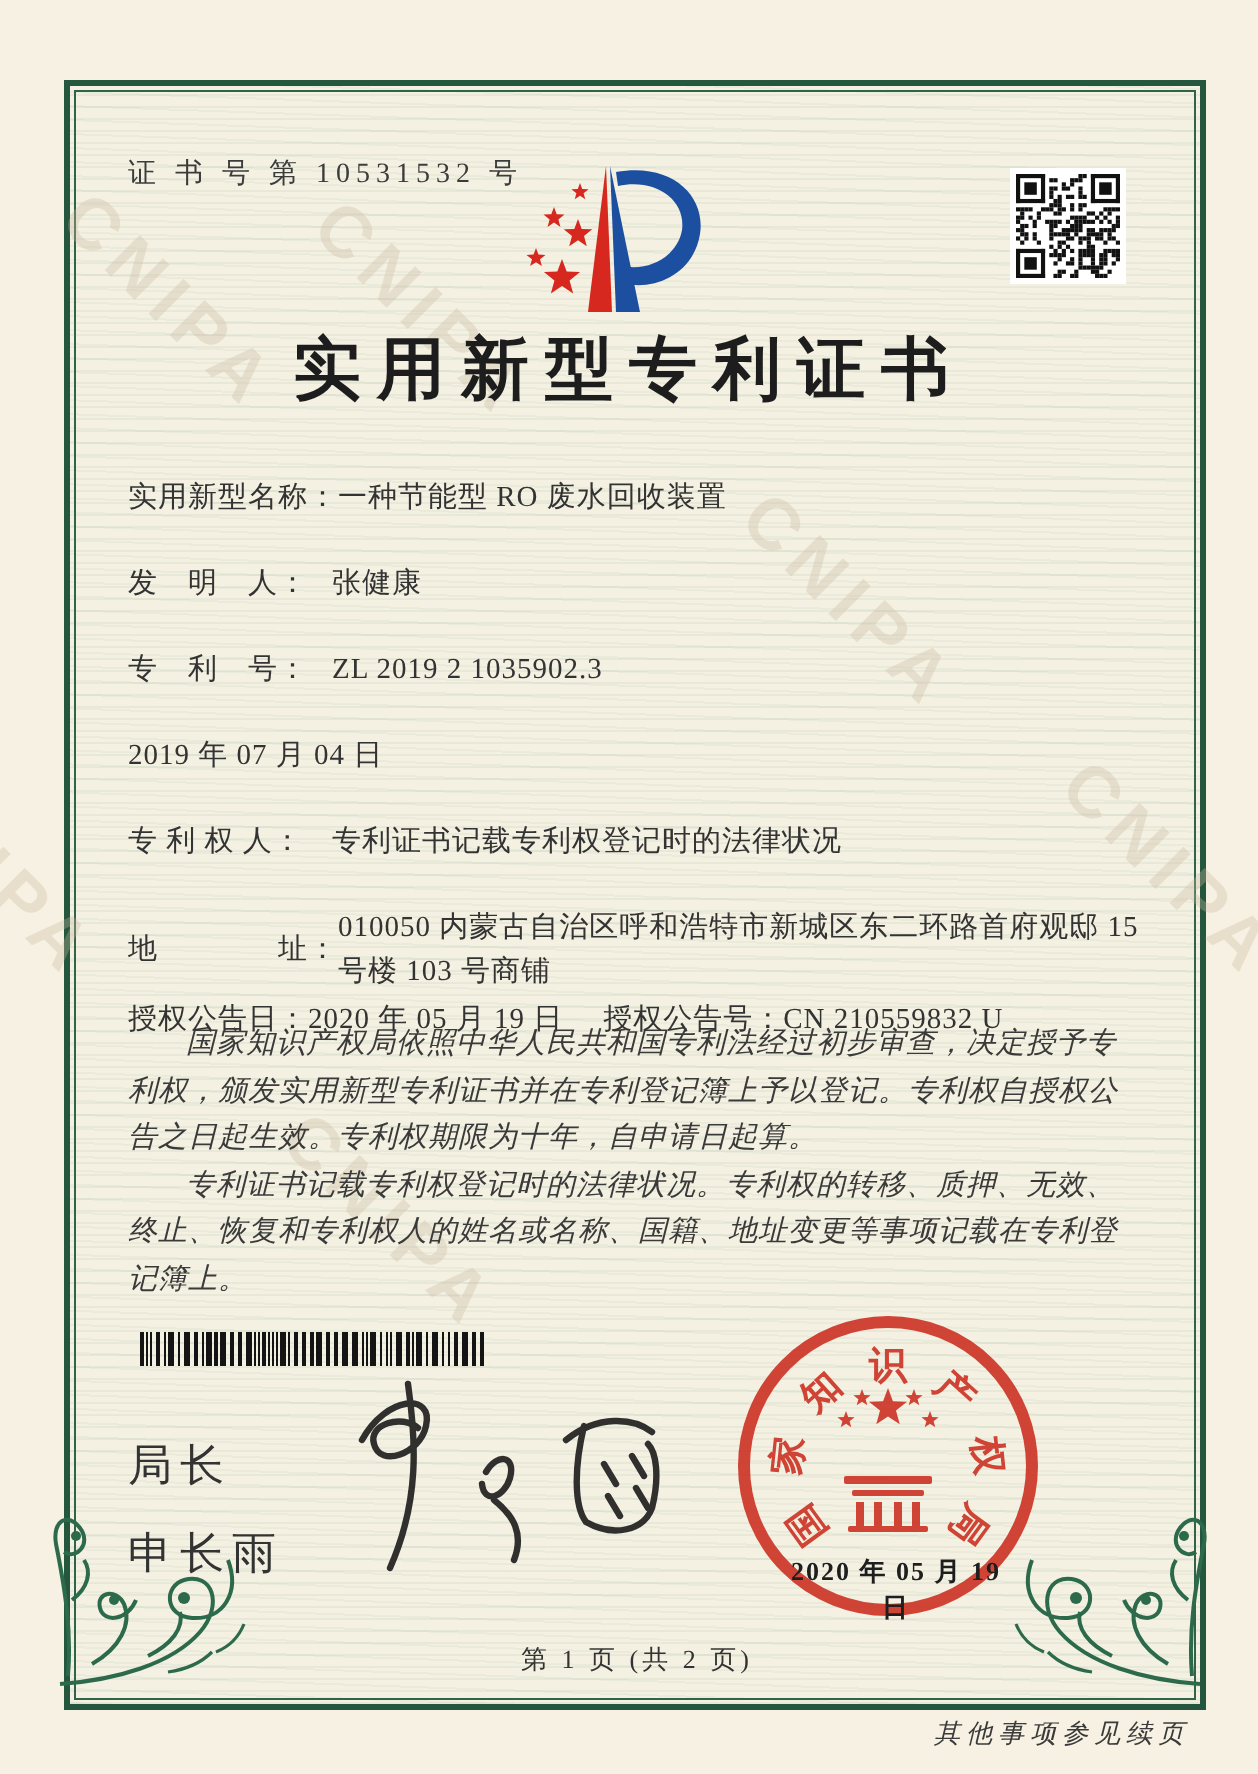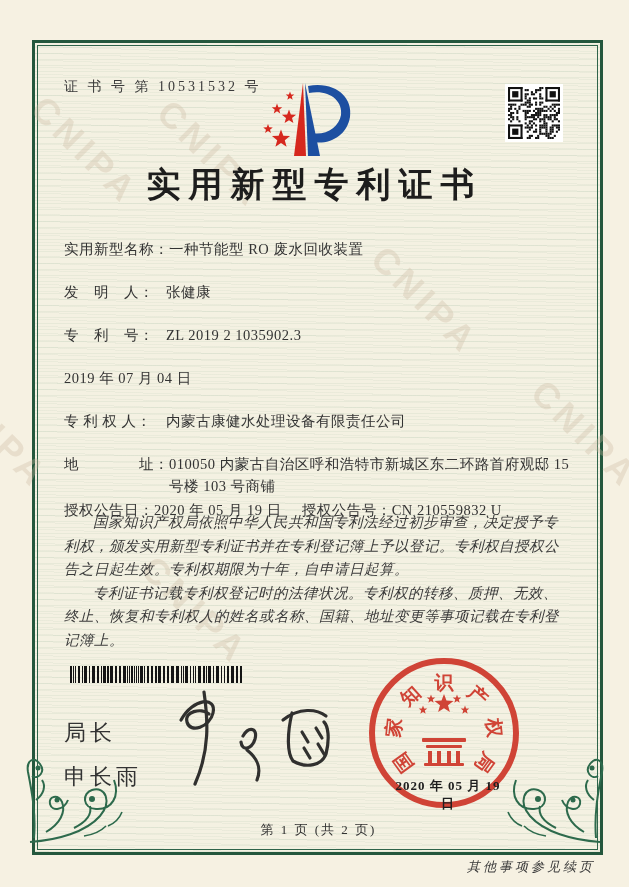--- a/index.html
+++ b/index.html
@@ -37,21 +37,21 @@
     font-size:14px;letter-spacing:3px;color:#3b3b3b;
   }
   .logo{position:absolute;left:256px;top:76px;width:104px;height:86px;}
   .qr{position:absolute;left:505px;top:84px;width:58px;height:58px;background:#fff;padding:3px;box-sizing:border-box;}
   .title{
     position:absolute;left:0;top:162px;width:629px;text-align:center;
     font-size:34px;font-weight:700;letter-spacing:8px;color:#1d1d1d;margin:0;
   }
   
   .fields{position:absolute;left:64px;top:238px;width:515px;font-size:14.5px;color:#333;}
-  .field-row{display:flex;margin-bottom:21px;line-height:22px;letter-spacing:0.5px;}
+  .field-row{display:flex;margin-bottom:21px;line-height:22px;letter-spacing:0.5px;align-items:center;}
   .flabel{flex:0 0 102px;white-space:nowrap;}
   .fvalue{flex:1;}
   .field-row.addr{margin-bottom:2px;}
   .grant-row .flabel{flex:0 0 auto;}
   .grant-row .gap2{margin-left:20px;font-family:Liberation Serif, serif;}
   
   .paras{position:absolute;left:64px;top:511px;width:502px;
     font-style:italic;font-size:14.5px;line-height:23.5px;color:#3a3a3a;}
   .paras p{margin:0;text-indent:2em;letter-spacing:0.5px;}
   
@@ -338,21 +338,21 @@
     </div>
     <div class="field-row">
       <span class="flabel">专　利　号：</span>
       <span class="fvalue">ZL 2019 2 1035902.3</span>
     </div>
     <div class="field-row">
       <span class="fvalue">2019 年 07 月 04 日</span>
     </div>
     <div class="field-row">
       <span class="flabel">专 利 权 人：</span>
-      <span class="fvalue">内蒙古康健水处理设备有限责任公司</span>
+      <span class="fvalue">专利证书记载专利权登记时的法律状况</span>
     </div>
     <div class="field-row addr">
       <span class="flabel">地　　　　址：</span>
       <span class="fvalue">010050 内蒙古自治区呼和浩特市新城区东二环路首府观邸 15 号楼 103 号商铺</span>
     </div>
     <div class="field-row grant-row">
       <span class="flabel">授权公告日：</span>
       <span>2020 年 05 月 19 日</span>
       <span class="flabel gap2">授权公告号：</span>
       <span>CN 210559832 U</span>

